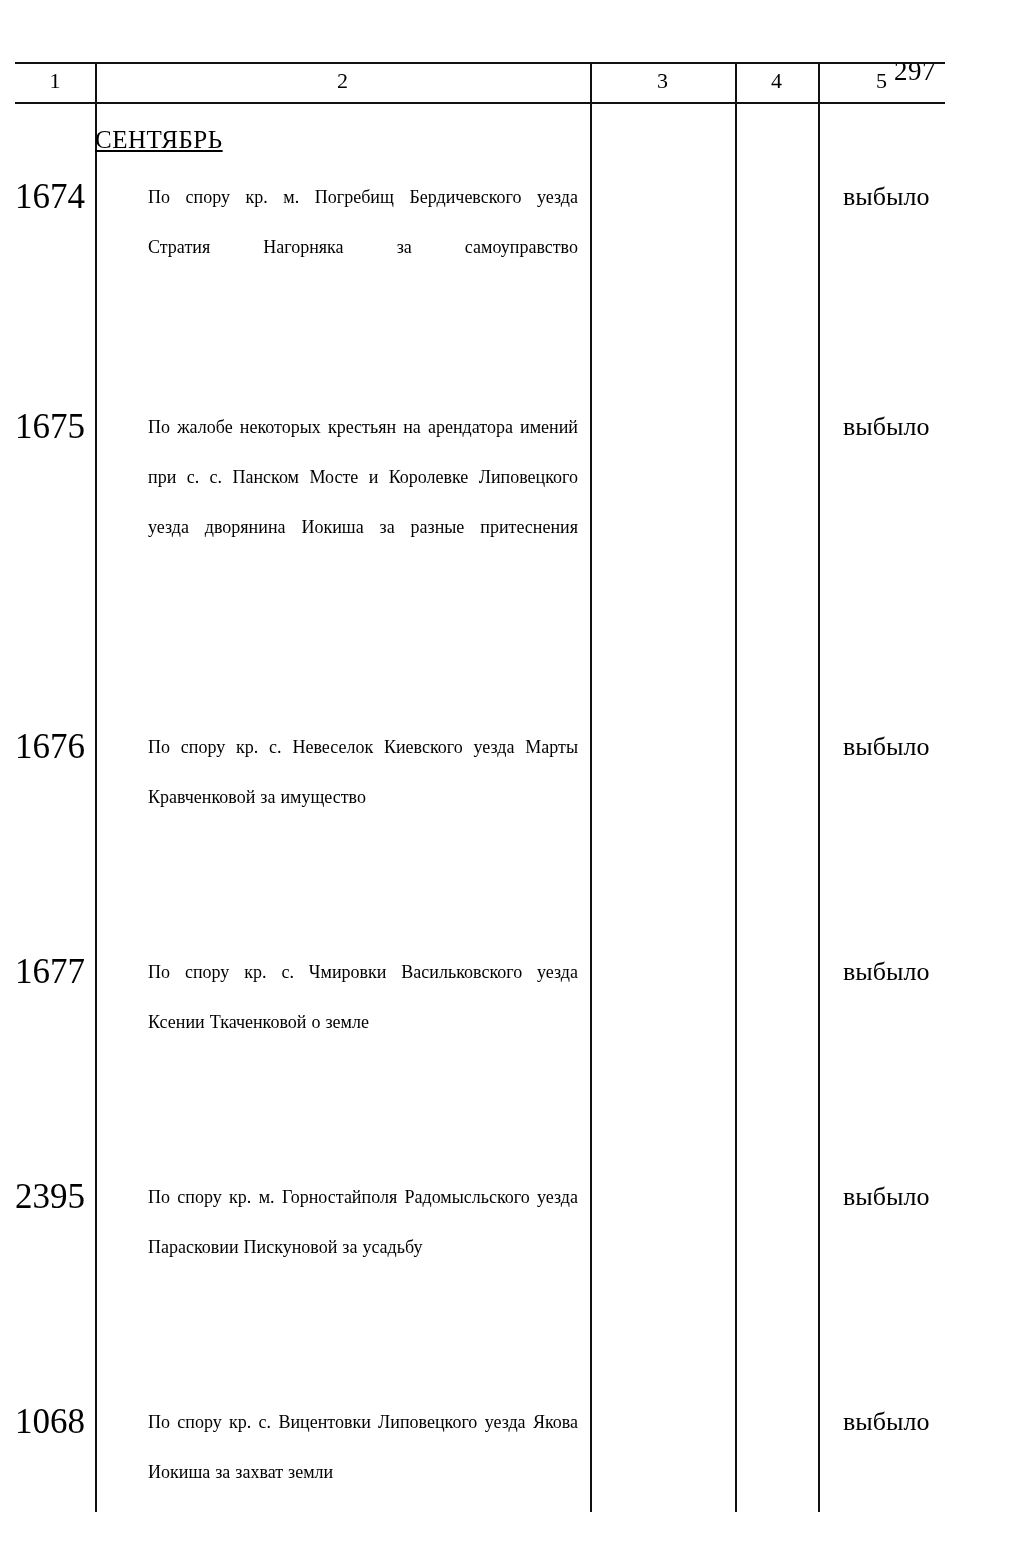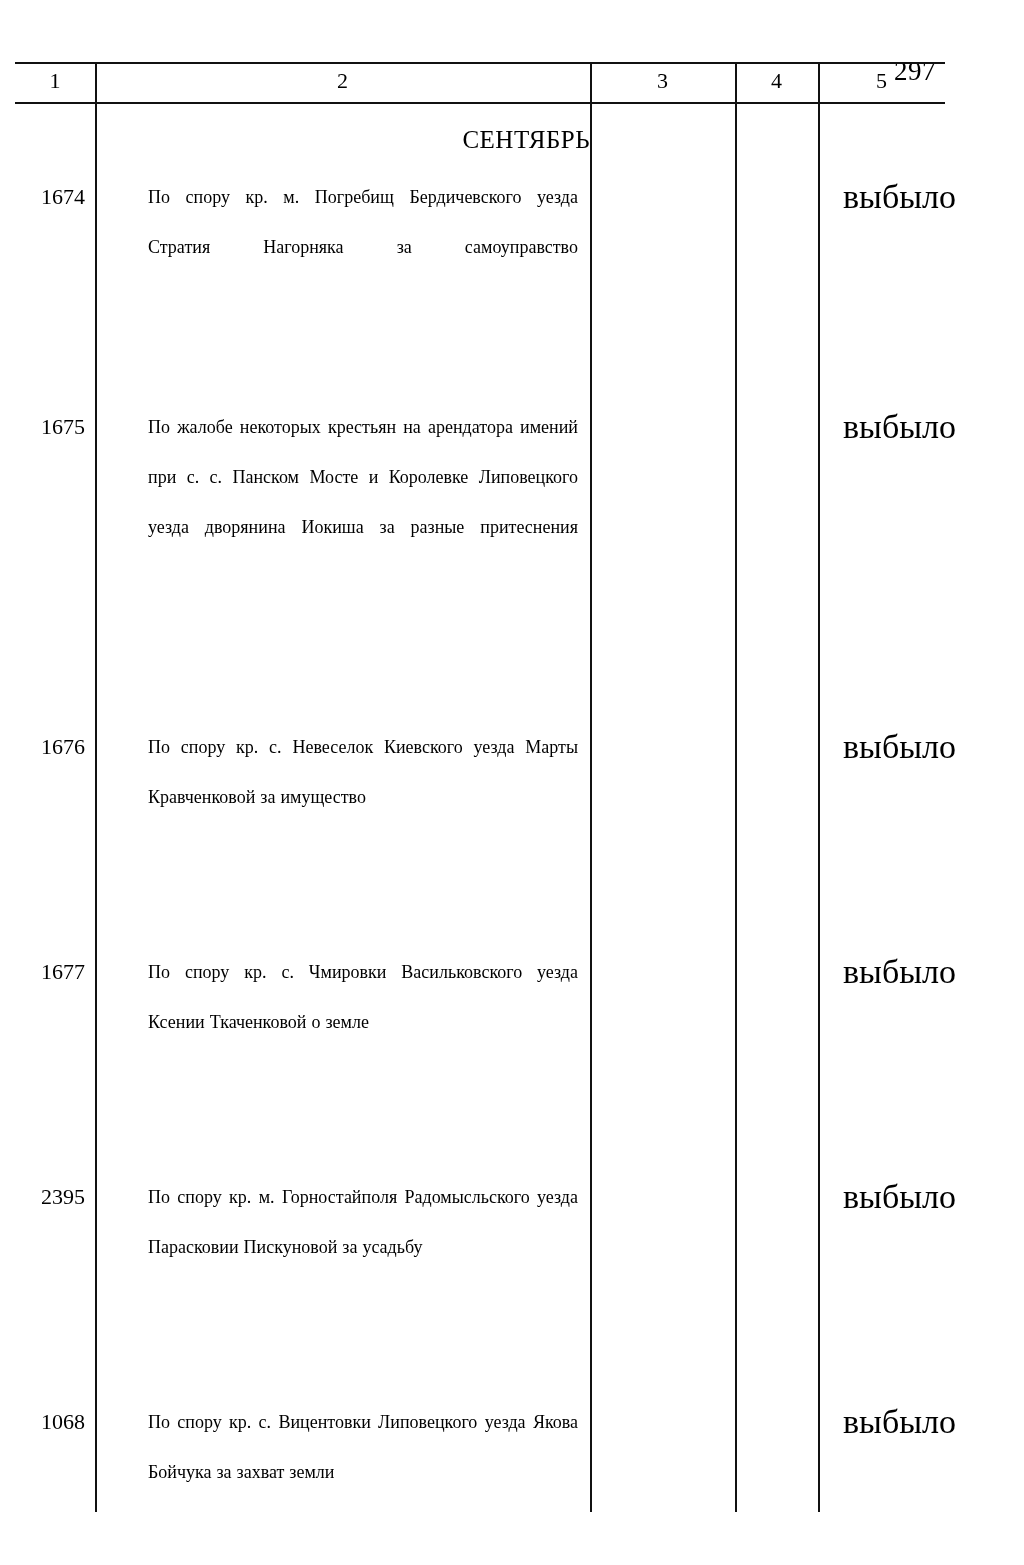--- a/index.html
+++ b/index.html
@@ -69,38 +69,39 @@
   #col-header-3 { left: 575px; width: 145px; }
   #col-header-4 { left: 720px; width: 83px; }
   #col-header-5 { left: 803px; width: 127px; }
 
   
   #month-caption {
     position: absolute;
     left: 80px;
     top: 64px;
     width: 495px;
-    text-align: right;
+    text-align: left;
     font-size: 25px;
     letter-spacing: 0.5px;
+    text-decoration: underline;
   }
 
   
   .entry-row {
     position: absolute;
     left: 0;
     width: 930px;
   }
 
   .entry-number {
     position: absolute;
     left: 0px;
     width: 70px;
     text-align: right;
-    font-size: 22px;
+    font-size: 35px;
     line-height: 50px;
   }
 
   .entry-description {
     position: absolute;
     left: 133px;
     width: 430px;
     font-size: 18px;
     line-height: 50px;
     text-align: justify;
@@ -109,21 +110,21 @@
   }
   .entry-description.flush {
     text-align-last: justify;
   }
 
   .entry-status {
     position: absolute;
     left: 828px;
     width: 110px;
     text-align: left;
-    font-size: 34px;
+    font-size: 26px;
     line-height: 50px;
   }
 
   
   #entry-row-0 { top: 110px; }
   #entry-row-1 { top: 340px; }
   #entry-row-2 { top: 660px; }
   #entry-row-3 { top: 885px; }
   #entry-row-4 { top: 1110px; }
   #entry-row-5 { top: 1335px; }
@@ -176,17 +177,17 @@
   </div>
 
   <div class="entry-row" id="entry-row-4">
     <div class="entry-number">2395</div>
     <div class="entry-description">По спору кр. м. Горностайполя Радомысльского уезда Парасковии Пискуновой за усадьбу</div>
     <div class="entry-status">выбыло</div>
   </div>
 
   <div class="entry-row" id="entry-row-5">
     <div class="entry-number">1068</div>
-    <div class="entry-description">По спору кр. с. Вицентовки Липовецкого уезда Якова Бойчука за захват земли</div>
+    <div class="entry-description">По спору кр. с. Вицентовки Липовецкого уезда Якова Иокиша за захват земли</div>
     <div class="entry-status">выбыло</div>
   </div>
 
 </div>
 
 </body></html>

